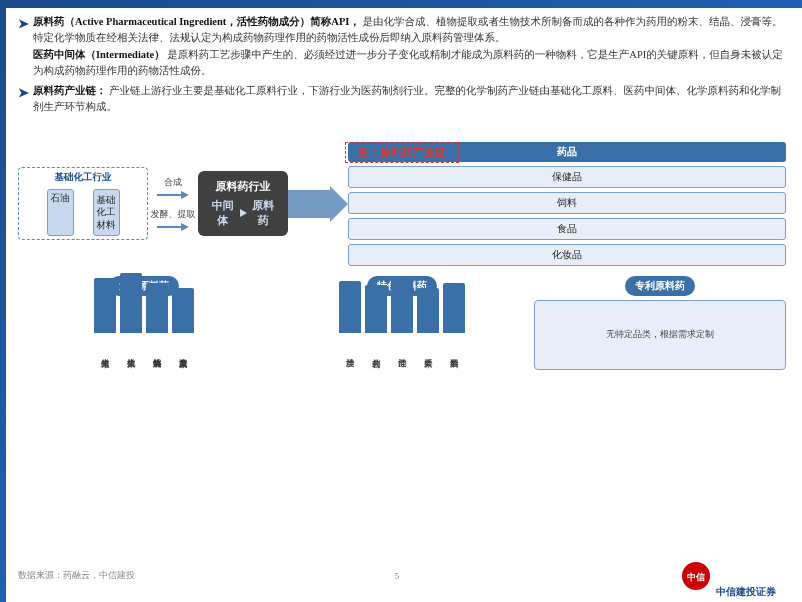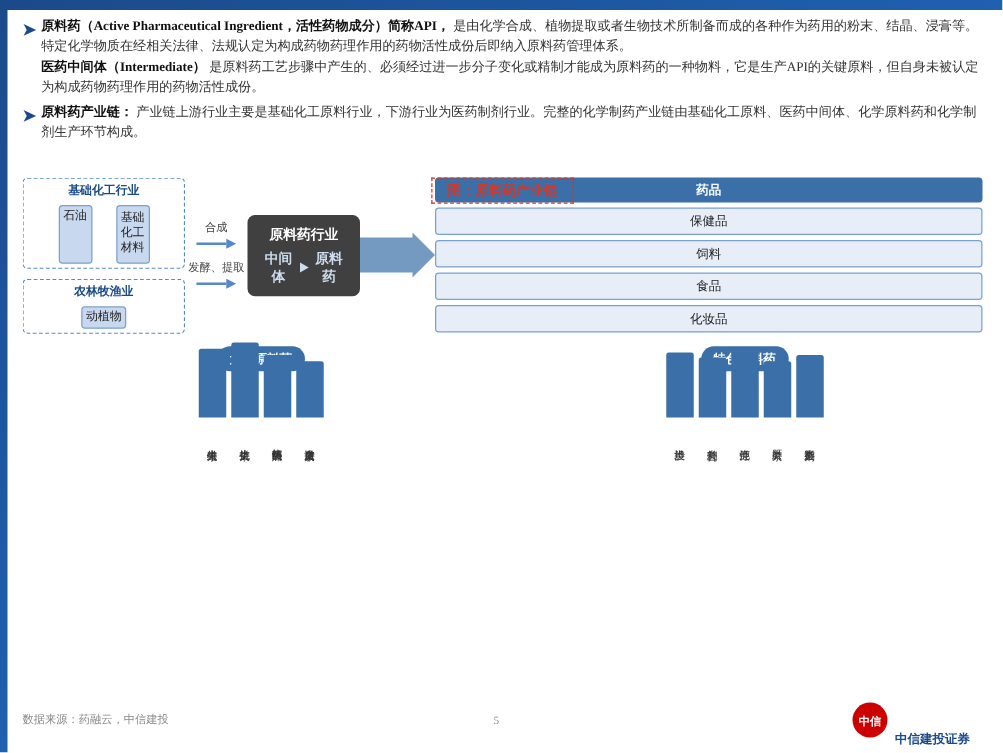--- a/index.html
+++ b/index.html
@@ -390,28 +390,20 @@
 
       <div class="flow-diagram" style="margin-top:26px;">
 
         <div class="left-group">
           <div class="left-top">
             <div style="display:flex;flex-direction:column;gap:3px;width:100%;">
               <div style="font-size:9.5px;font-weight:bold;text-align:center;color:#1a4a8a;margin-bottom:2px;">基础化工行业</div>
               <div style="display:flex;gap:3px;justify-content:center;">
                 <div class="inner-box">石油</div>
                 <div class="inner-box-tall">基础<br>化工<br>材料</div>
-              </div>
-            </div>
-          </div>
-          <div class="left-bottom">
-            <div style="display:flex;flex-direction:column;gap:3px;width:100%;">
-              <div style="font-size:9.5px;font-weight:bold;text-align:center;color:#1a4a8a;margin-bottom:2px;">农林牧渔业</div>
-              <div style="display:flex;justify-content:center;">
-                <div class="inner-box">动植物</div>
               </div>
             </div>
           </div>
         </div>
 
         <div class="mid-arrows">
           <div class="arrow-label">
             <span>合成</span>
             <svg width="32" height="10">
                 <line x1="0" y1="5" x2="24" y2="5" stroke="#5588cc" stroke-width="2"></line>
@@ -495,20 +487,24 @@
               <div class="bar" style="height:45px;"></div>
               <div class="bar-label">肝素类</div>
             </div>
             <div class="bar-item">
               <div class="bar" style="height:50px;"></div>
               <div class="bar-label">造影剂类</div>
             </div>
           </div>
         </div>
 
+        <div class="bottom-right-col">
+          <div class="bottom-col-header">专利原料药</div>
+          <div class="bottom-right-box">无特定品类，根据需求定制</div>
+        </div>
 
       </div>
 
     </div>
 
   </div>
 
   <div class="footer">
     <span>数据来源：药融云，中信建投</span>
     <span style="position:absolute;left:50%;transform:translateX(-50%);">5</span>

